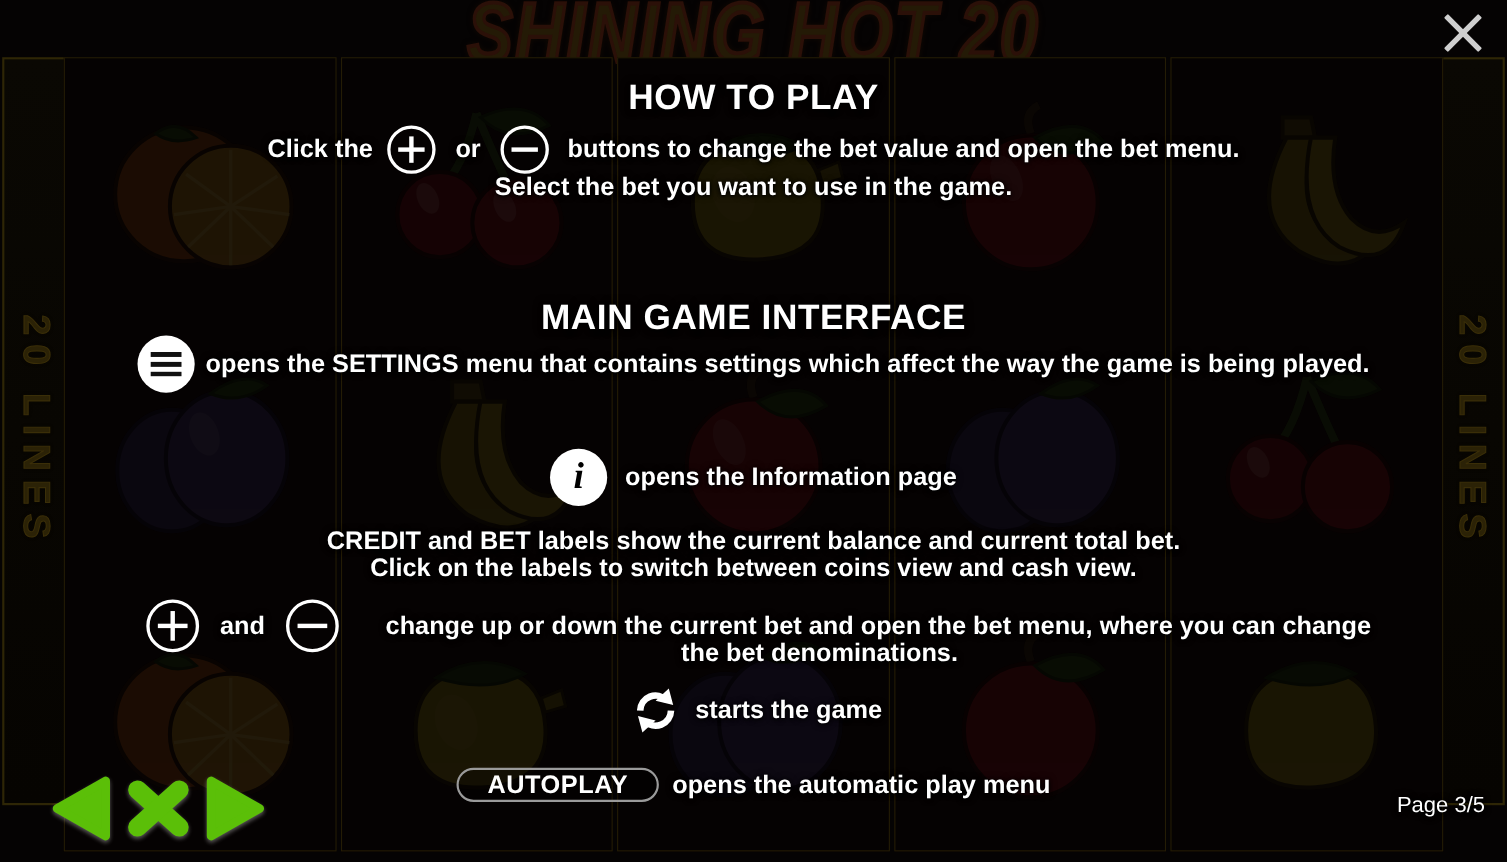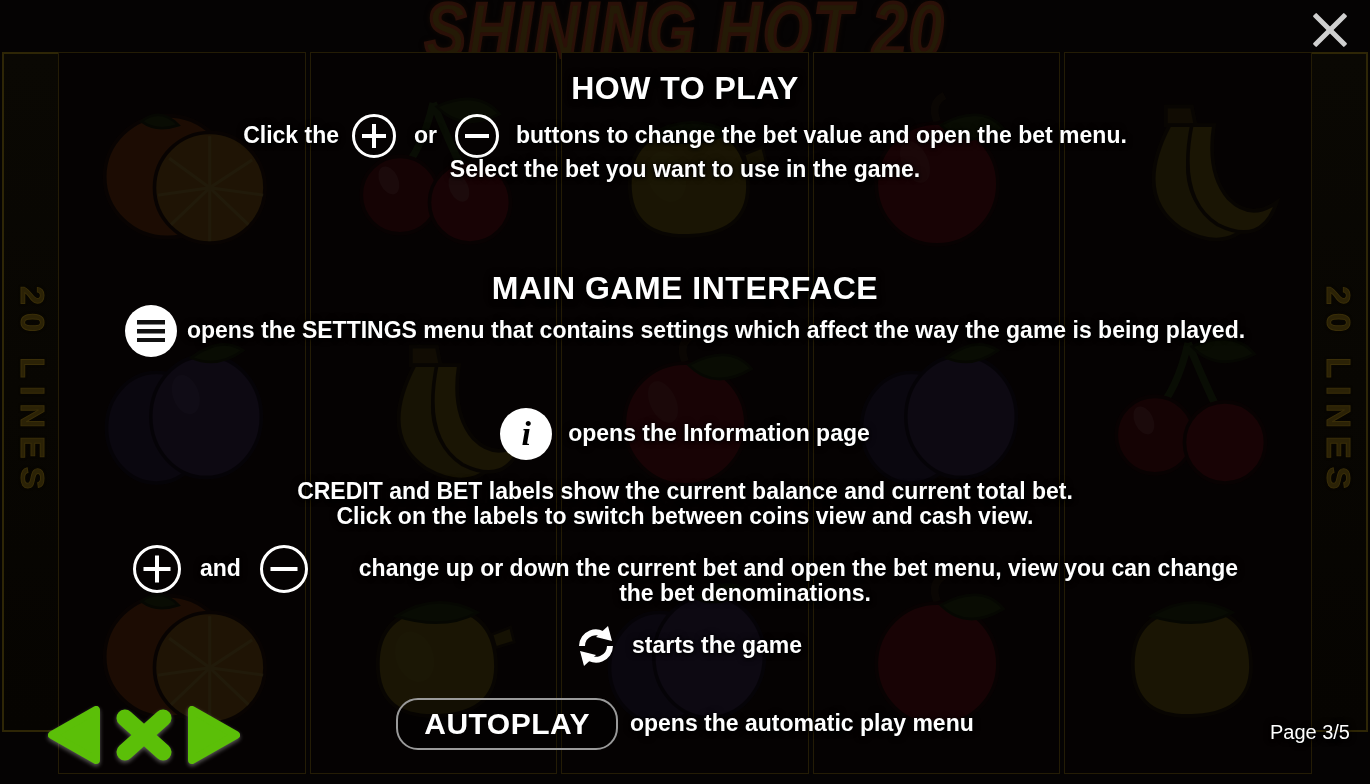--- a/index.html
+++ b/index.html
@@ -115,21 +115,21 @@
   }
   .circ-fill.info{
     font-style:italic; font-weight:bold; color:#000; font-size:34px;
     text-align:center; line-height:52px;
     font-family:"Liberation Serif", serif;
   }
 
   .autoplay-btn{
     display:inline-block; vertical-align:middle;
     border:2px solid #9a9a9a; border-radius:22px;
-    padding:7px 26px; font-size:30px; font-weight:bold; color:#fff;
+    padding:0 26px; font-size:23px; font-weight:bold; color:#fff;
     background:rgba(0,0,0,0.25);
     letter-spacing:0.5px;
   }
 
   
   .nav { position:absolute; left:44px; bottom:18px; display:flex;
          align-items:center; gap:6px; }
   .nav svg { display:block; filter:drop-shadow(0 2px 2px rgba(255,255,255,.35)); }
   .page-ind{
     position:absolute; right:20px; bottom:40px;
@@ -334,21 +334,21 @@
     <span class="line" style="margin-left:16px;">opens the Information page</span>
   </div>
 
   <div class="line" style="position:absolute;top:478px;left:0;right:0;">CREDIT and BET labels show the current balance and current total bet.</div>
   <div class="line" style="position:absolute;top:503px;left:0;right:0;">Click on the labels to switch between coins view and cash view.</div>
 
   <div style="position:absolute;top:545px;left:128px;right:100px;display:flex;align-items:center;">
     <span class="circ big plus"></span>
     <span class="line" style="margin:0 14px;">and</span>
     <span class="circ big"></span>
-    <span class="line" style="margin-left:14px;flex:1;">change up or down the current bet and open the bet menu, view you can change</span>
+    <span class="line" style="margin-left:14px;flex:1;">change up or down the current bet and open the bet menu, where you can change</span>
   </div>
   <div class="line" style="position:absolute;top:580px;left:220px;right:100px;">the bet denominations.</div>
 
   <div style="position:absolute;top:622px;left:0;right:0;display:flex;align-items:center;justify-content:center;">
     <span style="display:inline-block;width:56px;height:48px;">
       <svg viewBox="0 0 56 48" width="56" height="48">
         <path d="M14 24 a14 14 0 0 1 24 -9.5" stroke="#fff" stroke-width="6" fill="none" stroke-linecap="butt"></path>
         <polygon points="40,4 44,19 28,15" fill="#fff"></polygon>
         <path d="M42 24 a14 14 0 0 1 -24 9.5" stroke="#fff" stroke-width="6" fill="none" stroke-linecap="butt"></path>
         <polygon points="16,44 12,29 28,33" fill="#fff"></polygon>

